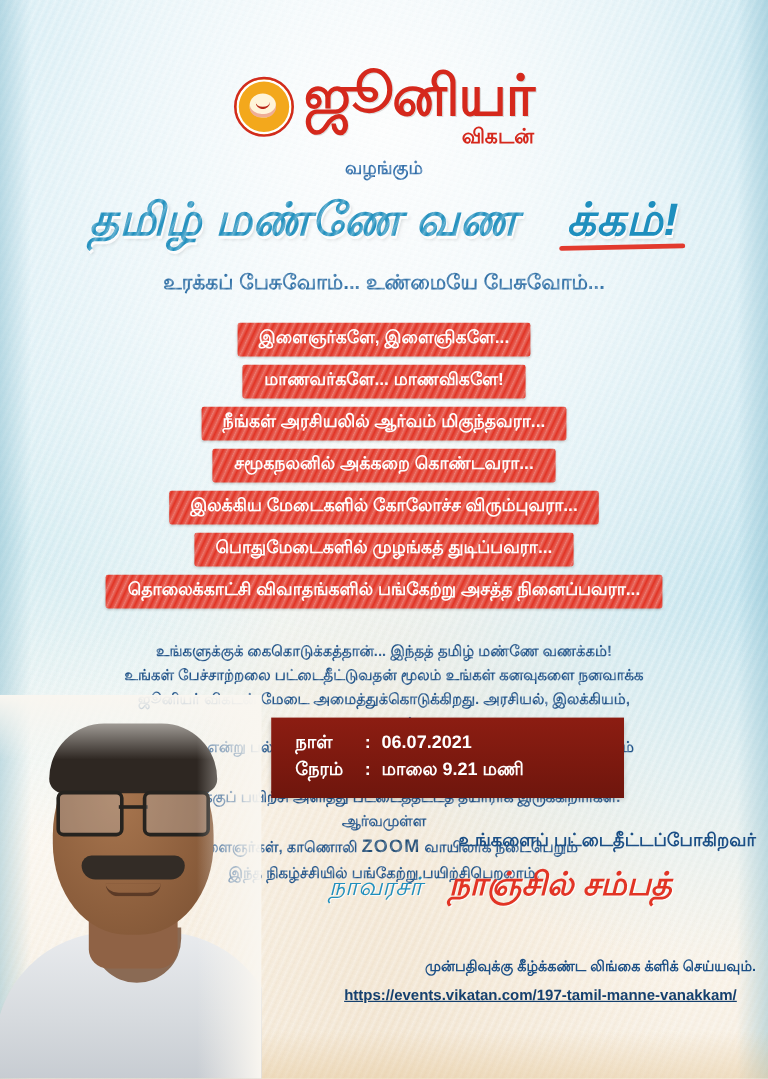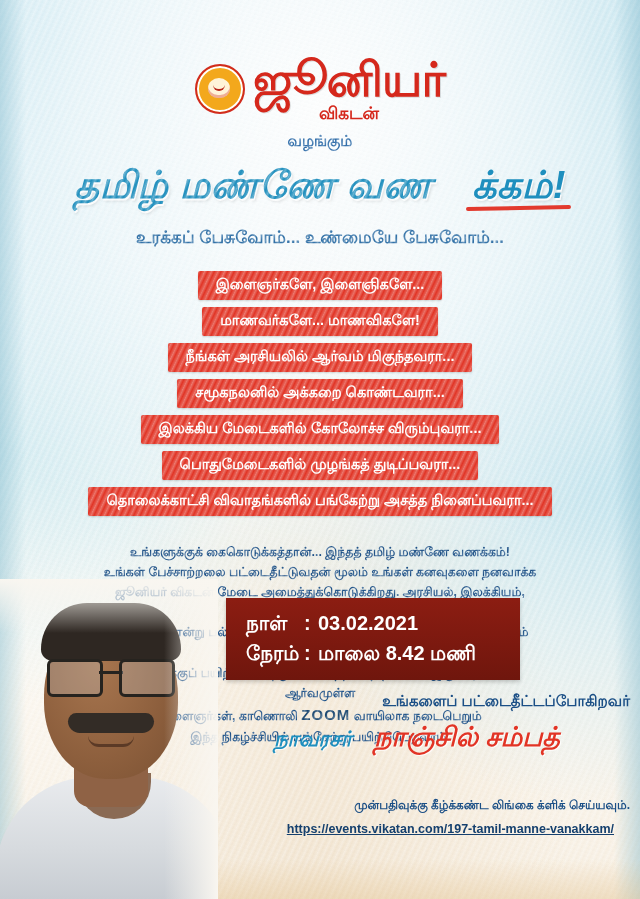--- a/index.html
+++ b/index.html
@@ -87,21 +87,21 @@
     content: "";
     position: absolute;
     left: 16px; top: 18px;
     width: 12px; height: 5px;
     border-bottom: 2px solid #b8261a;
     border-radius: 0 0 10px 10px;
   }
   .logo-text-wrap {
     display: flex;
     flex-direction: column;
-    align-items: center;
+    align-items: flex-end;
     line-height: 1;
   }
   .logo-main {
     font-size: 47px;
     font-weight: bold;
     color: #d5281c;
     letter-spacing: -1px;
     text-shadow: 1px 1px 0 rgba(0,0,0,0.12);
   }
   .logo-sub {
@@ -320,21 +320,21 @@
     width: 260px;
     background: #7d1a10;
     background: linear-gradient(180deg, #8c1d12 0%, #6f160d 100%);
     color: #ffffff;
     padding: 10px 14px 12px 20px;
     box-shadow: 0 2px 4px rgba(0,0,0,0.2);
   }
   .dt-line {
     display: flex;
     align-items: baseline;
-    font-size: 20px;
+    font-size: 15px;
     font-weight: bold;
     line-height: 1.5;
     white-space: nowrap;
   }
   .dt-label { width: 58px; display: inline-block; }
   .dt-colon { width: 14px; display: inline-block; }
 
   
   .speaker-intro {
     position: absolute;
@@ -350,21 +350,21 @@
     position: absolute;
     left: 200px;
     right: 6px;
     top: 722px;
     text-align: center;
     white-space: nowrap;
   }
   .speaker-title-small {
     color: #1f8fbe;
     font-size: 21px;
-    font-weight: bold;
+    font-weight: normal;
     font-style: italic;
     text-shadow: 1px 1px 0 rgba(255,255,255,0.8);
   }
   .speaker-name {
     color: #e23425;
     font-size: 27px;
     font-weight: bold;
     font-style: italic;
     margin-left: 22px;
     text-shadow: 1px 1px 0 rgba(255,255,255,0.8);
@@ -458,26 +458,26 @@
       <div class="ph-mouth"></div>
     </div>
     <div class="photo-fade-t"></div>
     <div class="photo-fade-r"></div>
   </div>
 
   <div class="datetime-box">
     <div class="dt-line">
       <span class="dt-label">நாள்</span>
       <span class="dt-colon">:</span>
-      <span>03.02.2021</span>
+      <span>06.07.2021</span>
     </div>
     <div class="dt-line">
       <span class="dt-label">நேரம்</span>
       <span class="dt-colon">:</span>
-      <span>மாலை 8.42 மணி</span>
+      <span>மாலை 9.21 மணி</span>
     </div>
   </div>
 
   <div class="speaker-intro">உங்களைப் பட்டைதீட்டப்போகிறவர்</div>
   <div class="speaker-name-row">
     <span class="speaker-title-small">நாவரசர்</span><span class="speaker-name">நாஞ்சில் சம்பத்</span>
   </div>
 
   <div class="footer-note">முன்பதிவுக்கு கீழ்க்கண்ட லிங்கை க்ளிக் செய்யவும்.</div>
   <div class="footer-url">https://events.vikatan.com/197-tamil-manne-vanakkam/</div>

